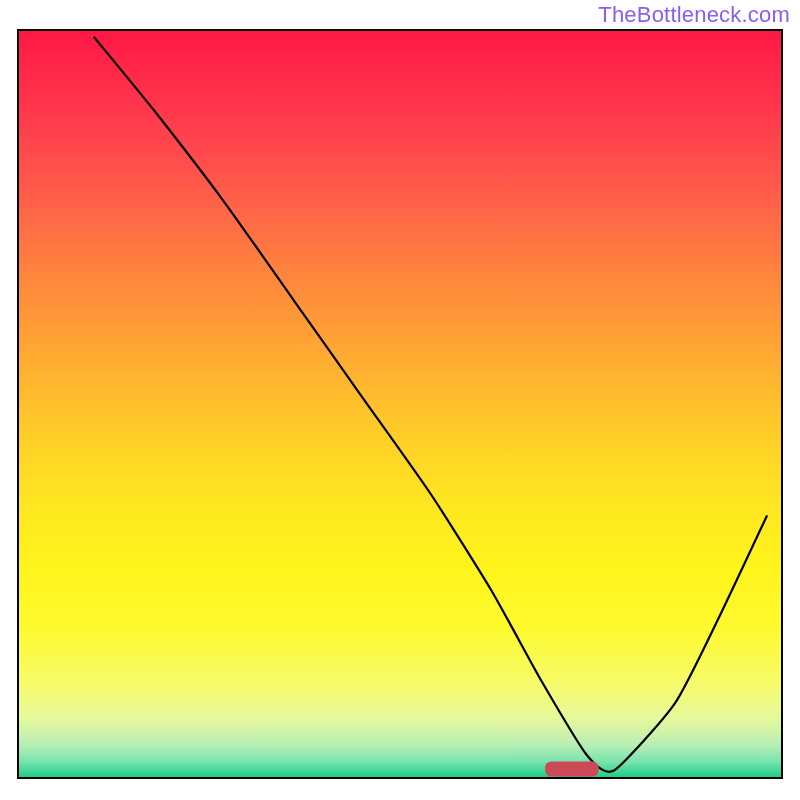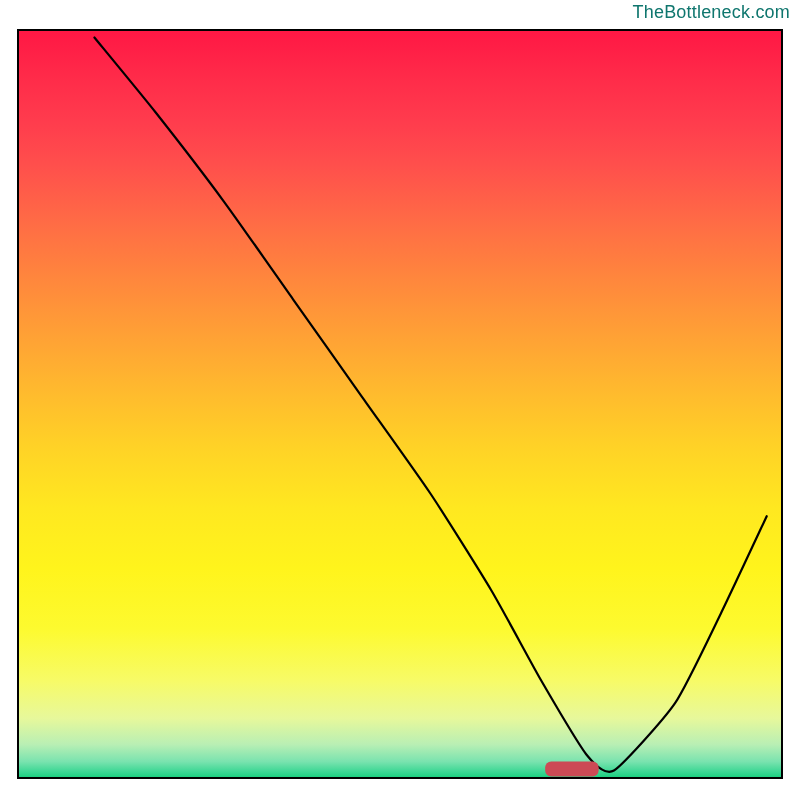--- a/index.html
+++ b/index.html
@@ -13,22 +13,22 @@
   .canvas {
     position: relative;
     width: 800px;
     height: 800px;
     overflow: hidden;
   }
   .watermark {
     position: absolute;
     top: 2px;
     right: 10px;
-    color: #0f766e;
-    font-size: 18px;
+    color: #8b5cf6;
+    font-size: 22px;
     font-weight: 500;
     letter-spacing: 0.2px;
     z-index: 20;
   }
   svg.plot {
     position: absolute;
     left: 0;
     top: 0;
     width: 800px;
     height: 800px;

